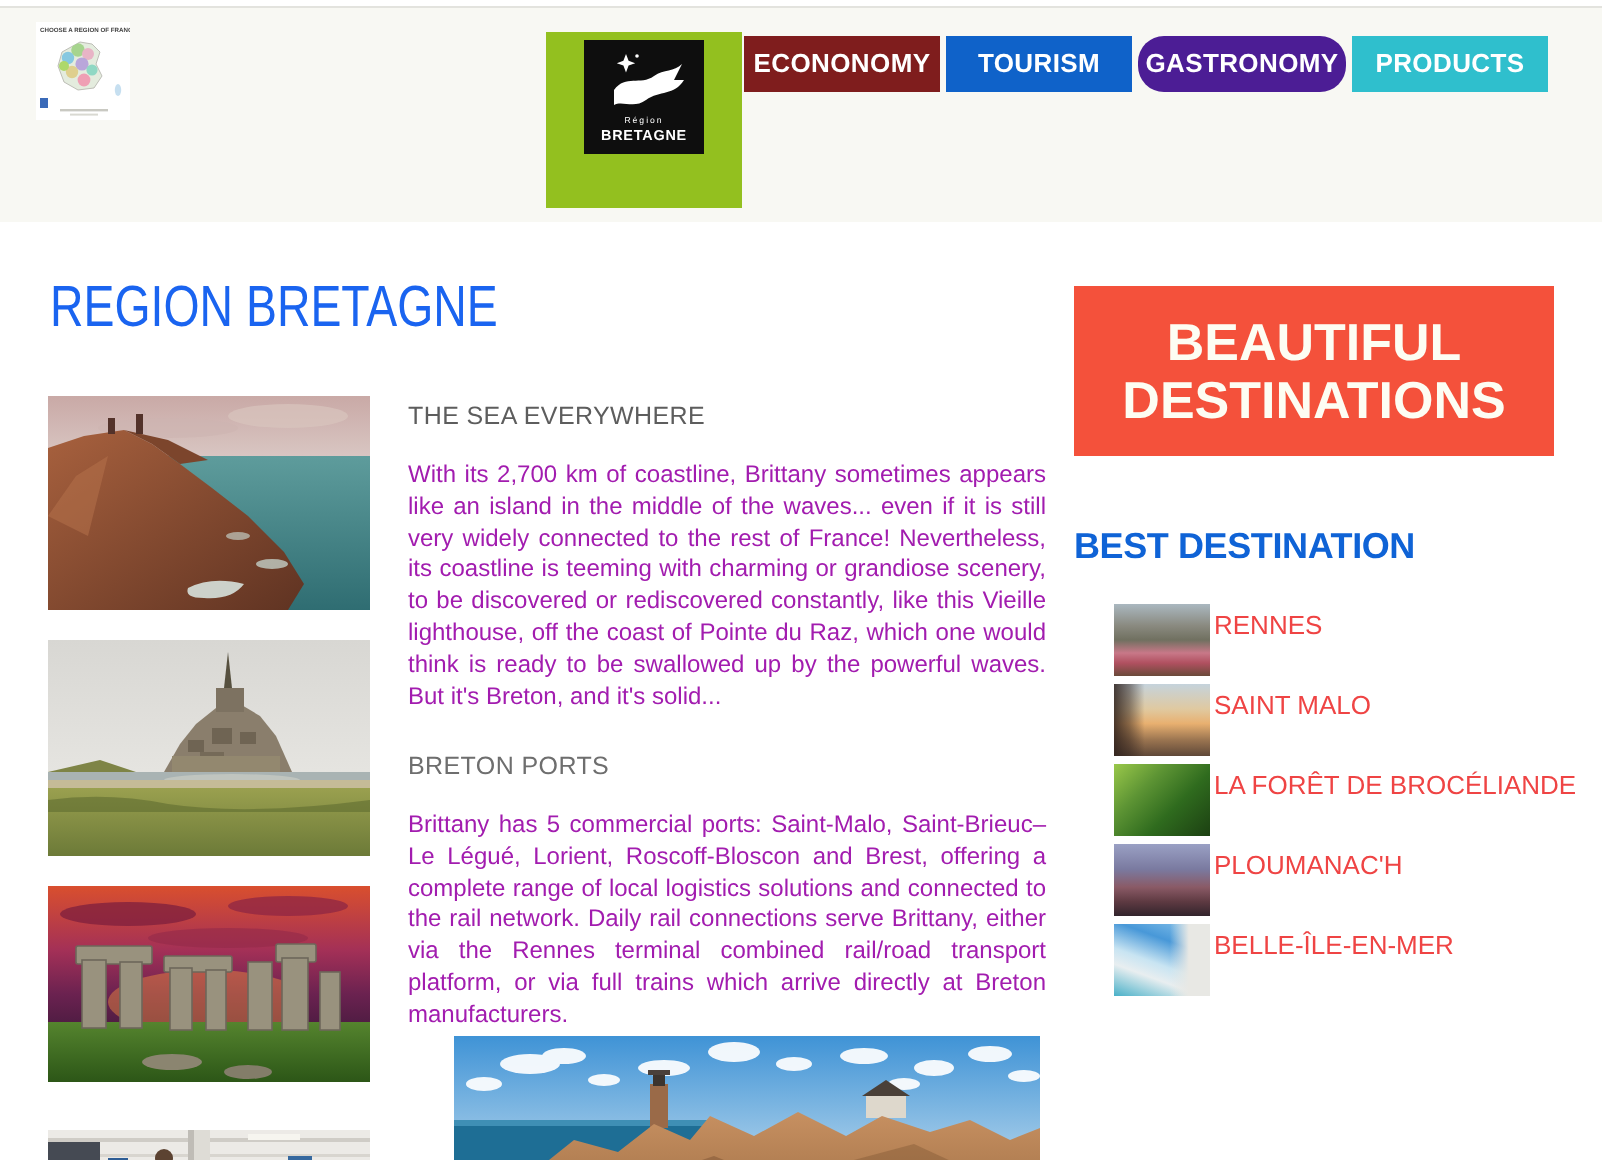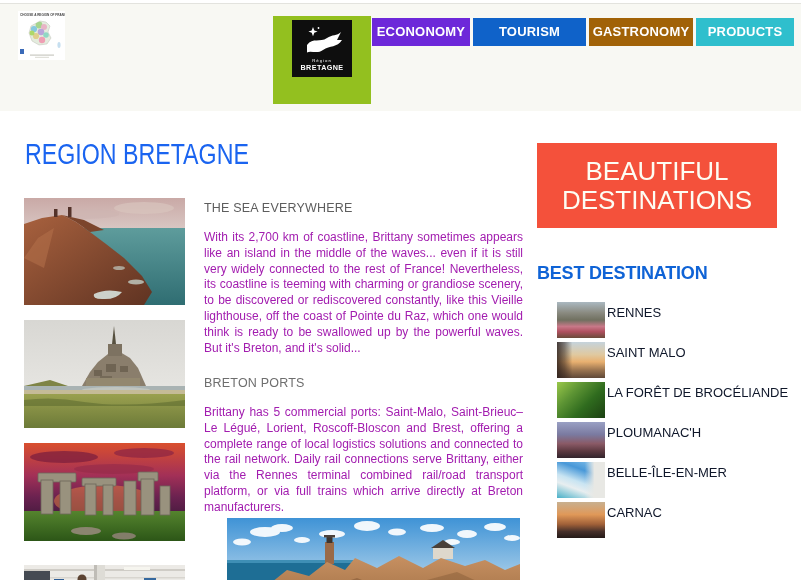--- a/index.html
+++ b/index.html
@@ -9,49 +9,49 @@
   
   .header-bar{position:absolute;left:0;top:0;width:801px;height:108px;background:#f8f8f3;
               border-top:3px solid #ffffff;box-shadow:inset 0 1px 0 #e3e3de;}
   .region-picker{position:absolute;left:18px;top:8px;width:47px;height:49px;background:#fff;cursor:pointer;}
   .logo-block{position:absolute;left:273px;top:13px;width:98px;height:88px;background:#93c01f;
               display:flex;justify-content:center;cursor:pointer;}
   .logo-black{width:60px;height:57px;margin-top:4px;background:#0e0e0e;}
   .nav{position:absolute;left:372px;top:15px;display:flex;gap:3px;}
   .tab{height:28px;line-height:28px;color:#ffffff;font-weight:bold;font-size:13px;
        text-align:center;cursor:pointer;letter-spacing:.2px;}
-  .tab:nth-child(1){width:98px}.tab:nth-child(2){width:113px}
+  .tab:nth-child(1){width:98px}.tab:nth-child(2){width:93px}
   .tab:nth-child(3){width:104px}.tab:nth-child(4){width:98px}
 
   
   .page-title{position:absolute;left:25px;top:138px;font-size:29px;color:#1a64f0;
               transform:scaleX(.8);transform-origin:left top;white-space:nowrap;}
   .gal{position:absolute;left:24px;width:161px;overflow:hidden;}
   .gal svg{display:block;}
   #gal1{top:198px;height:107px}#gal2{top:320px;height:108px}
   #gal3{top:443px;height:98px}#gal4{top:565px;height:60px}
 
   .sec-title{position:absolute;left:204px;font-size:12.5px;letter-spacing:.2px;}
   #sea-title{top:201px;font-weight:normal;color:#5d5d5d;}
   #ports-title{top:376px;color:#6e6e6e;}
   .body-text{position:absolute;left:204px;width:319px;font-size:12px;line-height:15.8px;
              color:#a21caf;text-align:justify;}
   #sea-body{top:230px}#ports-body{top:405px}
   .article-img{position:absolute;left:227px;top:518px;width:293px;height:62px;overflow:hidden;}
 
   
   .banner{position:absolute;left:537px;top:143px;width:240px;height:85px;background:#f4513b;
-          color:#fdfdf3;font-weight:normal;font-size:26px;line-height:29px;text-align:center;
+          color:#fdfdf3;font-weight:bold;font-size:26px;line-height:29px;text-align:center;
           display:flex;flex-direction:column;justify-content:center;}
   .best-heading{position:absolute;left:537px;top:263px;font-size:18px;font-weight:bold;
                 color:#0f63d6;letter-spacing:-.2px;}
   .dest-list{position:absolute;left:557px;top:302px;}
   .dest-item{display:flex;align-items:flex-start;height:36px;margin-bottom:4px;cursor:pointer;}
   .dest-thumb{width:48px;height:36px;flex:0 0 48px;background:#999;}
-  .dest-label{margin-left:2px;margin-top:3px;font-size:13px;color:#0f172a;white-space:nowrap;}
+  .dest-label{margin-left:2px;margin-top:3px;font-size:13px;color:#ef4444;white-space:nowrap;}
 
   
   .t-rennes{background:linear-gradient(180deg,#aab8c0 0%,#8a8a80 30%,#707060 50%,#c87888 68%,#b05060 82%,#6a4a3a 100%);}
   .t-saint-malo{background:linear-gradient(90deg,rgba(45,32,28,.85) 0%,rgba(45,32,28,.5) 16%,rgba(0,0,0,0) 32%),
                 linear-gradient(180deg,#c5d3dc 0%,#e0c9a0 35%,#e8b070 55%,#9a7450 78%,#5f4838 100%);}
   .t-broceliande{background:linear-gradient(135deg,#9ac84a 0%,#5d9434 32%,#2f6b1e 62%,#1c4012 100%);}
   .t-fougeres{background:linear-gradient(180deg,#c2ccd2 0%,#9aa4a8 40%,#5f6660 68%,#3f453c 100%);}
   .t-ploumanach{background:linear-gradient(180deg,#9aa0c4 0%,#7a7aa0 35%,#8a5a66 60%,#5e3a42 80%,#32242c 100%);}
   .t-belle-ile{background:linear-gradient(270deg,#e8e8e4 0%,#e8e8e4 22%,rgba(0,0,0,0) 42%),
                linear-gradient(200deg,#8ec8ee 0%,#4898d8 30%,#c8e4f2 55%,#e8eef0 70%,#48b0c8 100%);}
@@ -97,25 +97,25 @@
           <circle cx="26.5" cy="8" r="0.9" fill="#ffffff"></circle>
           <path d="M15 25 C21 17 28 23 35 18 C40 14.5 45 16 49 12 L45 20 L50 20 C45 28 38 25 31 30 C25 34.5 19 30 15 32.5 Z" fill="#ffffff"></path>
           <text x="30" y="41.5" font-size="4.3" fill="#ffffff" text-anchor="middle" letter-spacing="1">Région</text>
           <text x="30" y="50" font-size="7.2" font-weight="bold" fill="#ffffff" text-anchor="middle" letter-spacing="0.4">BRETAGNE</text>
         </svg>
       </div>
     </div>
 
     <div class="nav">
 
-        <div class="tab" style="background: #6d28d9;">ECONONOMY</div>
+        <div class="tab" style="background: #7f1d1d;">ECONONOMY</div>
 
         <div class="tab" style="background: rgb(15, 98, 201);">TOURISM</div>
 
-        <div class="tab" style="background: #a16207;">GASTRONOMY</div>
+        <div class="tab" style="background: #4c1d95; border-radius: 13px;">GASTRONOMY</div>
 
         <div class="tab" style="background: rgb(47, 191, 205);">PRODUCTS</div>
 
     </div>
   </div>
 
   <div class="page-title">REGION BRETAGNE</div>
 
   <div class="gal" id="gal1">
     <svg width="161" height="107" viewBox="0 0 161 107">
@@ -308,20 +308,16 @@
       <div class="dest-item">
         <div class="dest-thumb t-ploumanach"></div>
         <div class="dest-label">PLOUMANAC'H</div>
       </div>
 
       <div class="dest-item">
         <div class="dest-thumb t-belle-ile"></div>
         <div class="dest-label">BELLE-ÎLE-EN-MER</div>
       </div>
 
-      <div class="dest-item">
-        <div class="dest-thumb t-carnac"></div>
-        <div class="dest-label">CARNAC</div>
-      </div>
 
   </div>
 
 </div>
 
 </body></html>

